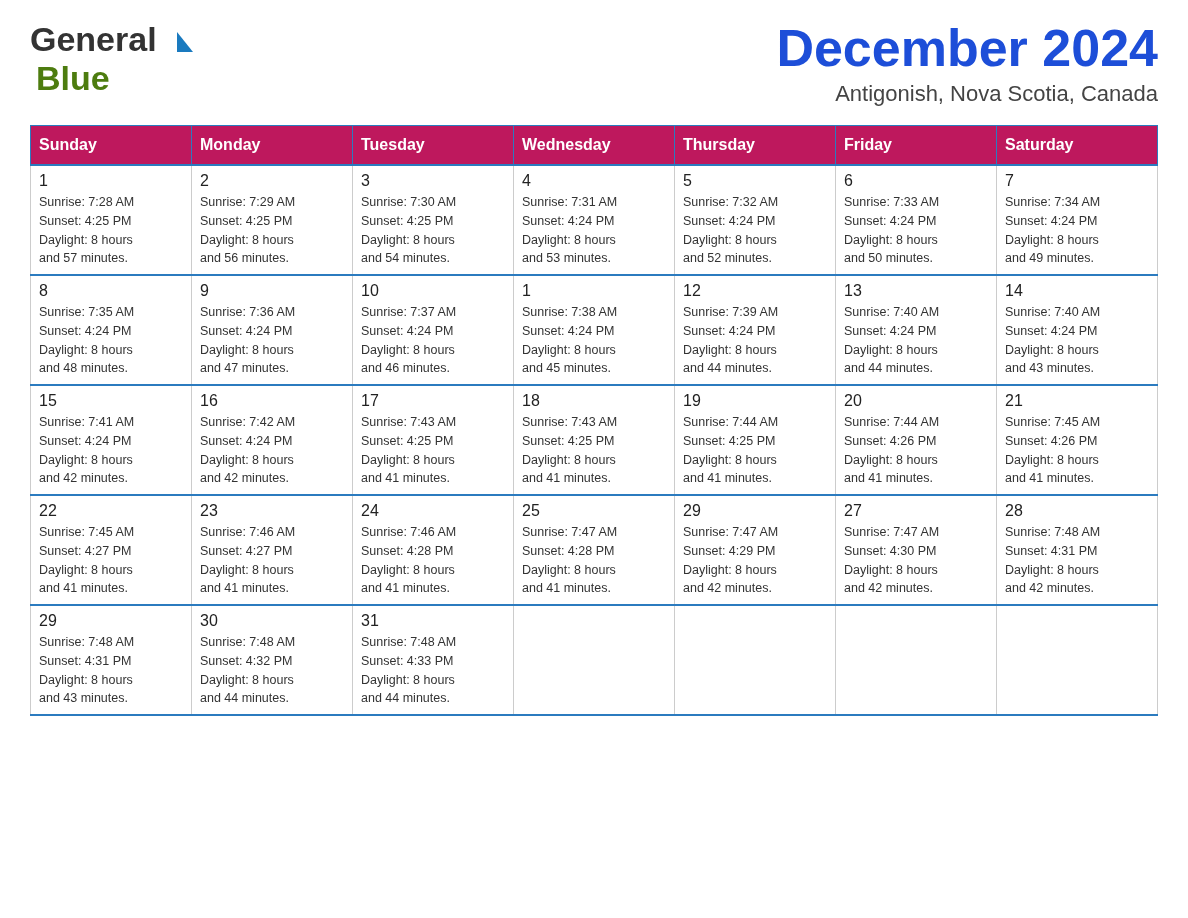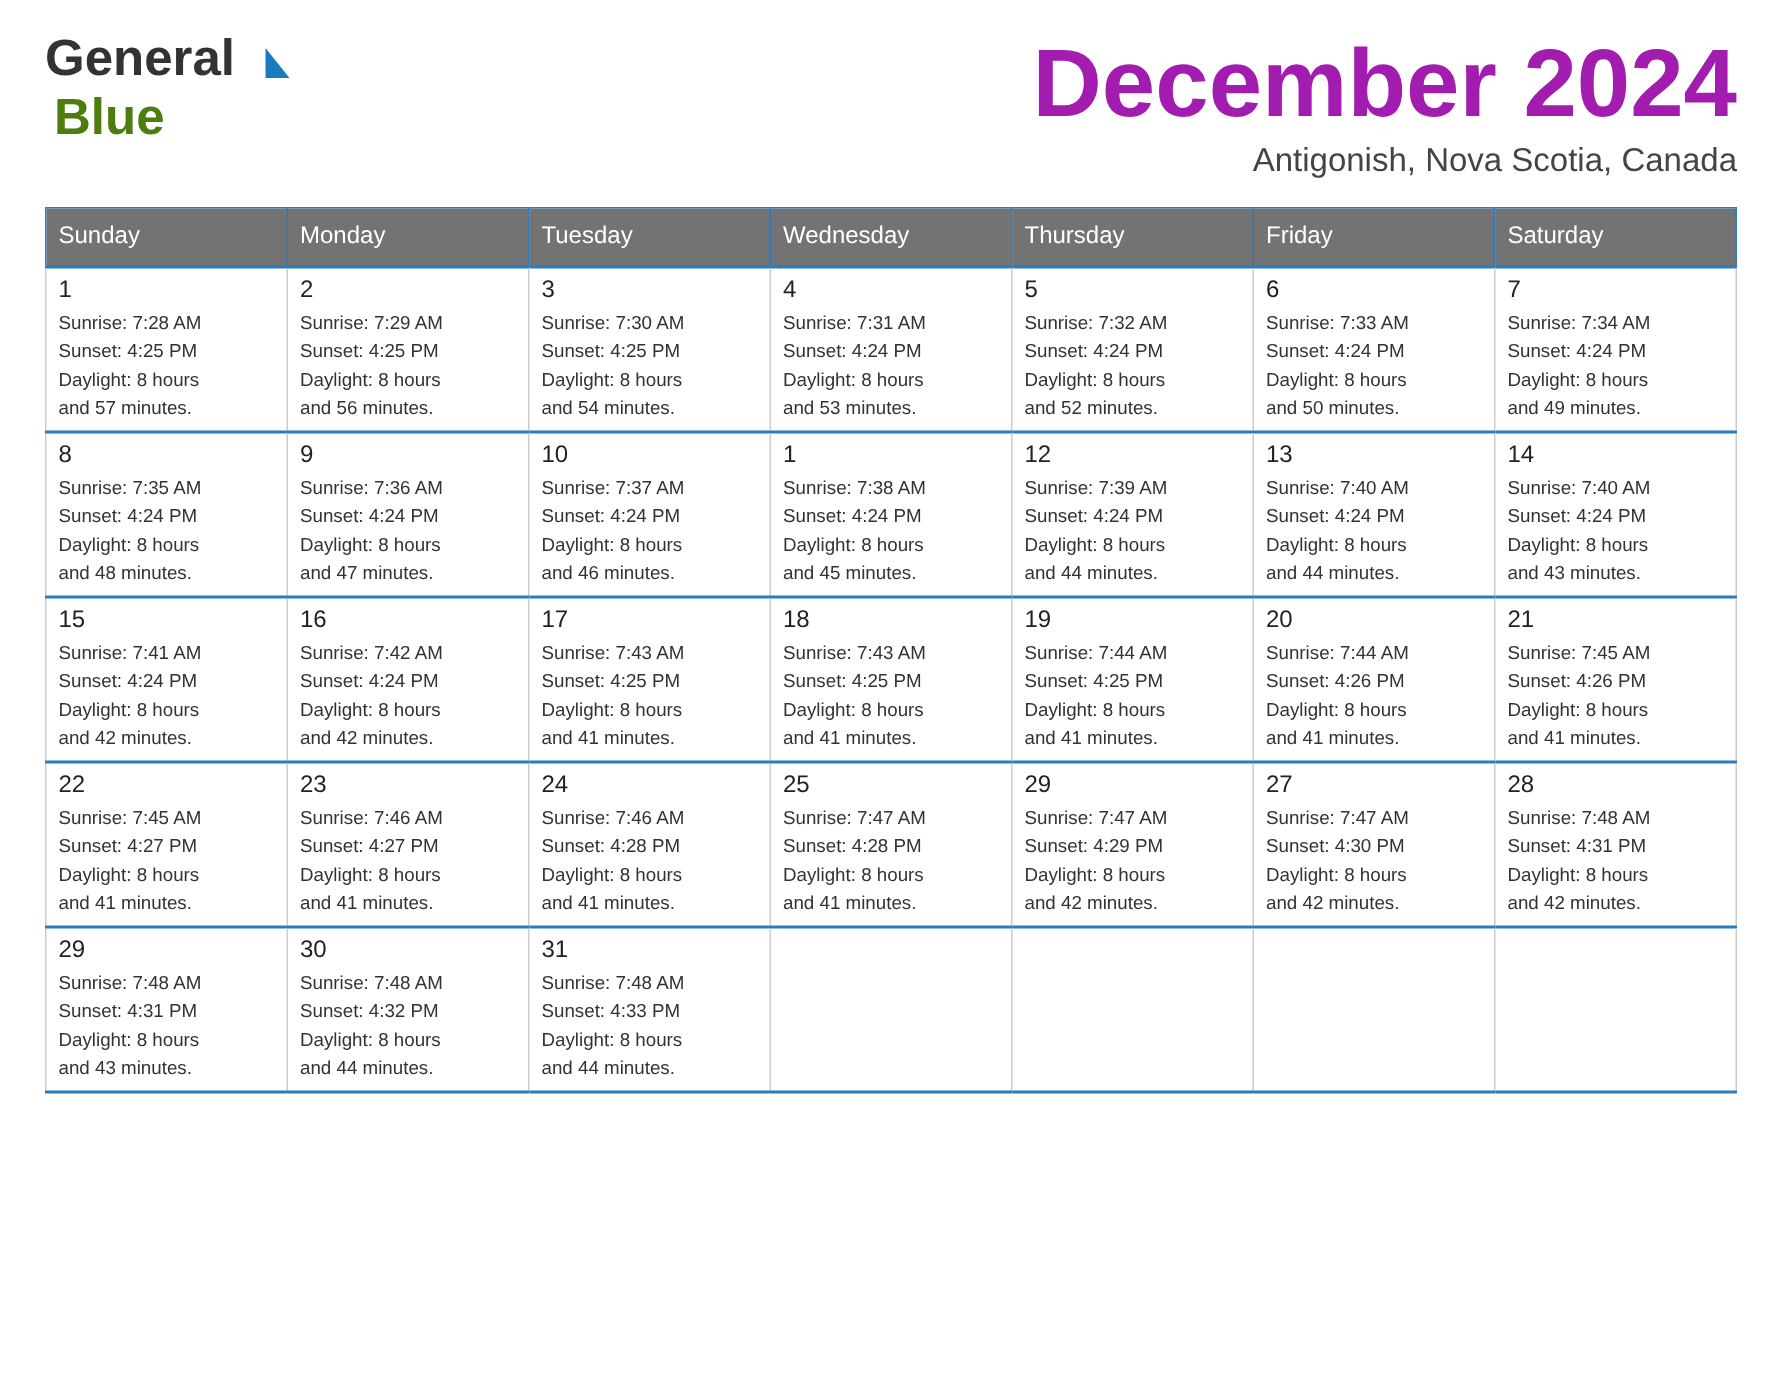--- a/index.html
+++ b/index.html
@@ -19,40 +19,40 @@
     }
     .logo {
       display: flex;
       flex-direction: column;
       align-items: flex-start;
     }
     .title-block {
       text-align: right;
     }
     .month-title {
-      font-size: 64px;
+      font-size: 52px;
       font-weight: bold;
-      color: #a21caf;
+      color: #1d4ed8;
       line-height: 1.1;
     }
     .location-title {
       font-size: 22px;
       color: #444;
       margin-top: 4px;
     }
     .calendar-table {
       width: 100%;
       border-collapse: collapse;
       table-layout: fixed;
     }
     .calendar-table th {
-      background-color: #737373;
+      background-color: #be185d;
       color: #fff;
       font-size: 16px;
-      font-weight: normal;
+      font-weight: bold;
       padding: 10px 8px;
       text-align: left;
       border: 1px solid #2b7bbf;
     }
     .calendar-table td {
       border: 1px solid #ccc;
       vertical-align: top;
       padding: 6px 8px;
       height: 110px;
       font-size: 13px;

